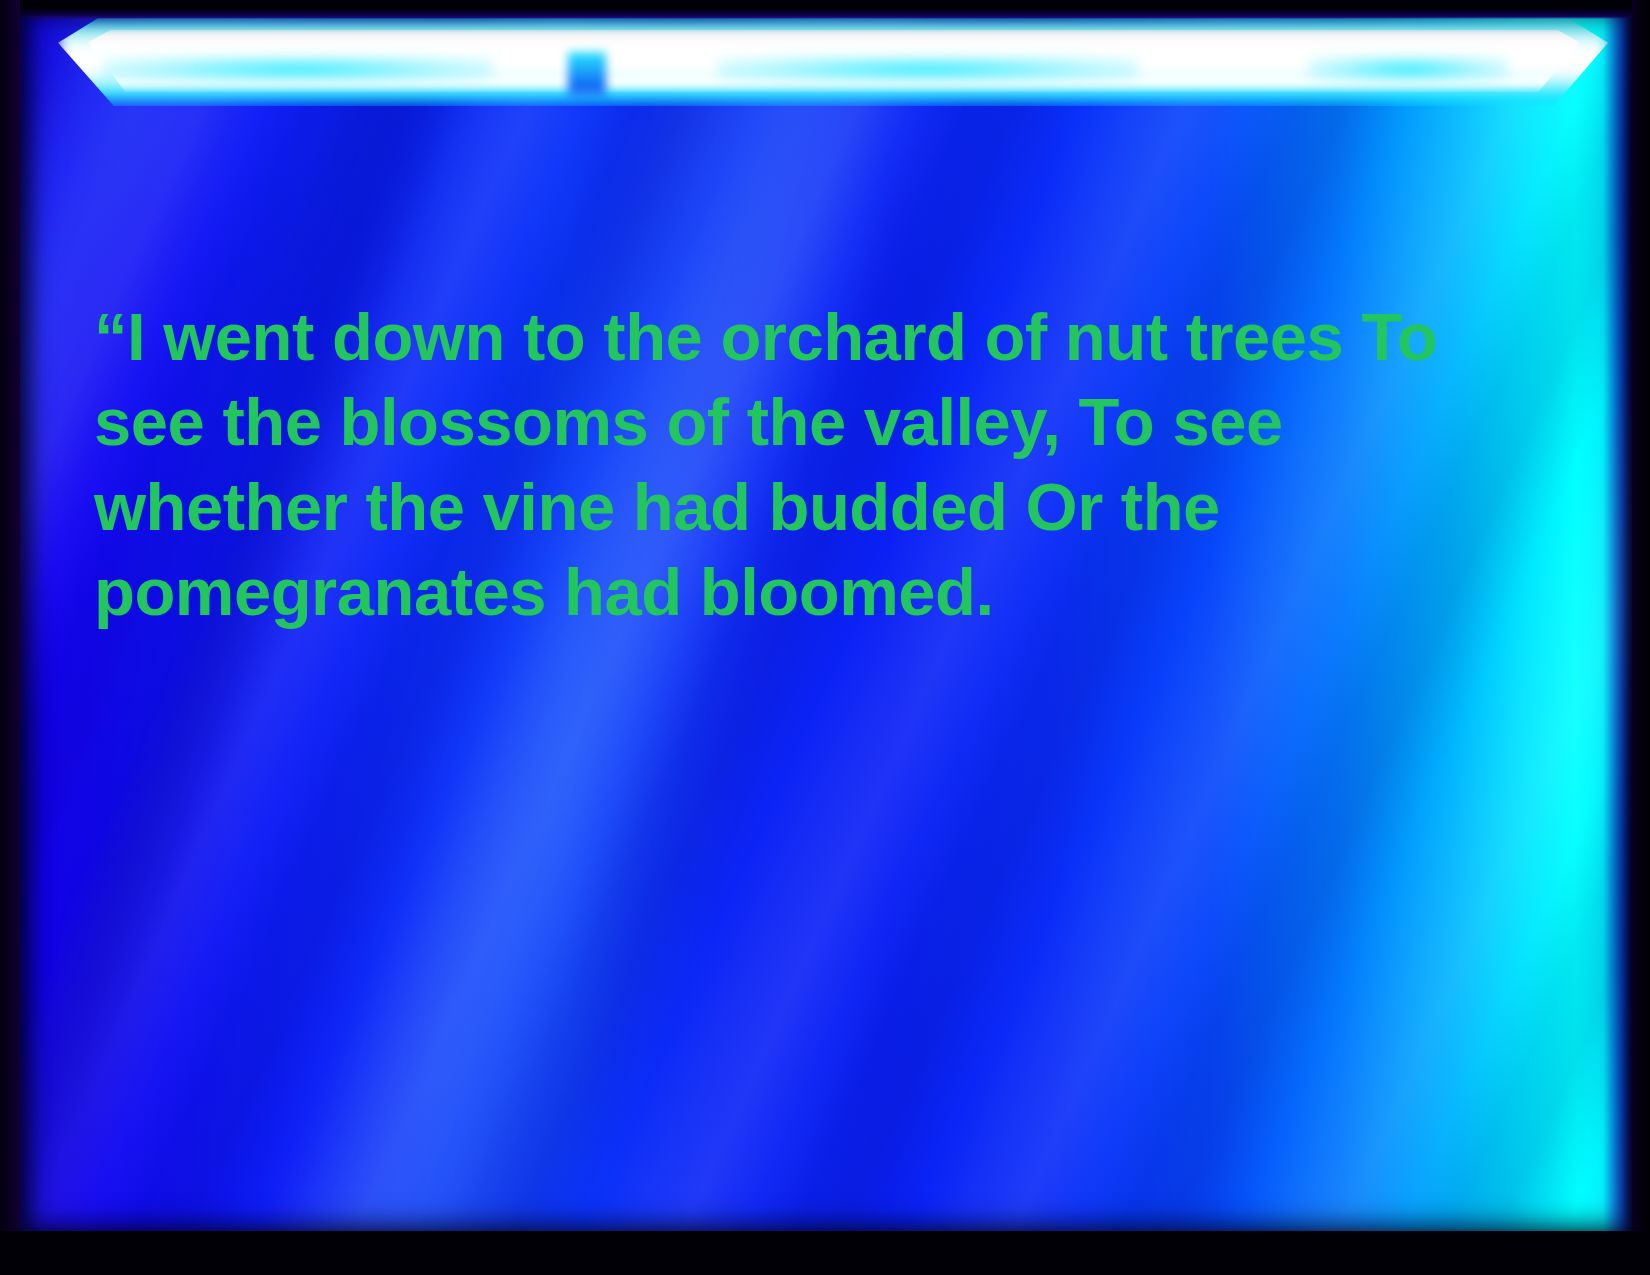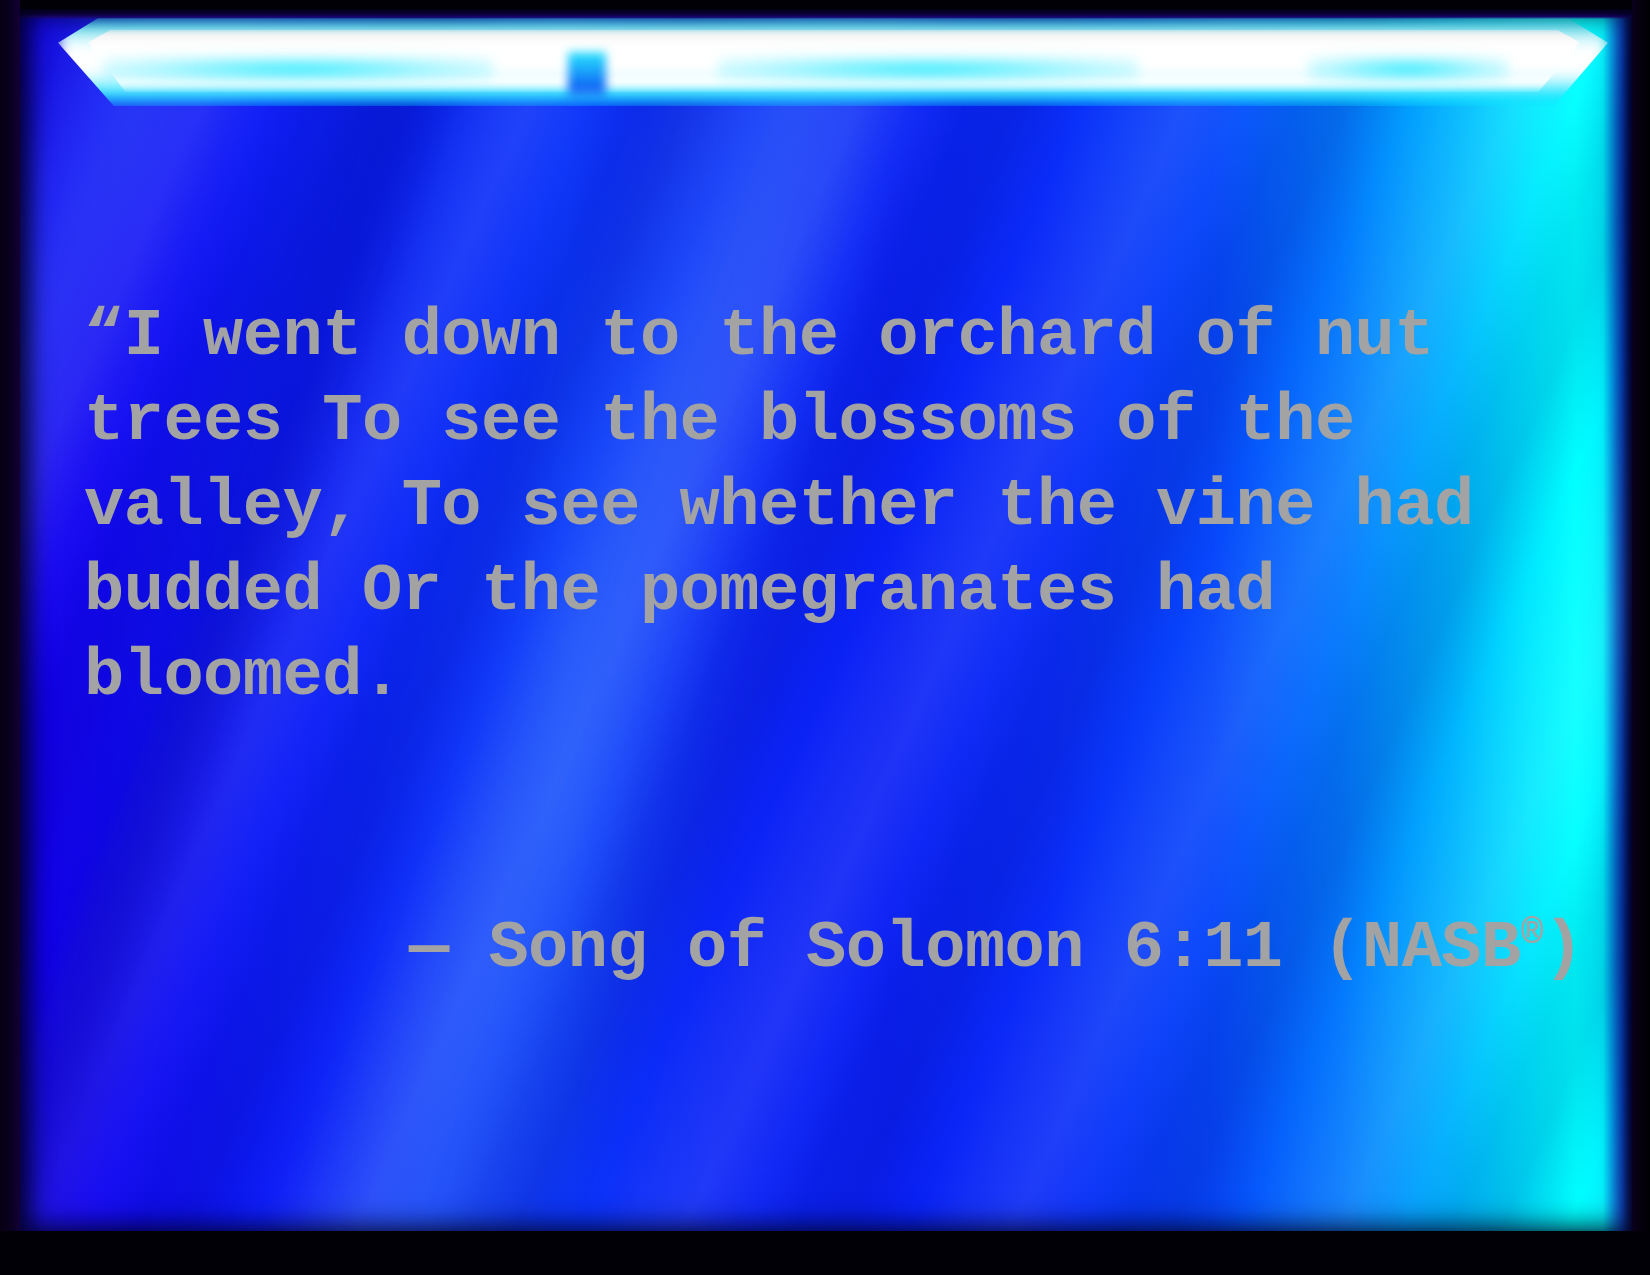--- a/index.html
+++ b/index.html
@@ -180,25 +180,25 @@
   .topbar-darkline {
     position: absolute;
     left: 0; right: 0; top: 0;
     height: 11px;
     background: linear-gradient(180deg, #000008 0%, #14005a 55%, #2a0b9a 80%, rgba(20,0,130,0) 100%);
   }
 
   
   #verse-block {
     position: absolute;
-    left: 66px;
+    left: 76px;
     top: 116px;
     width: 1420px;
-    color: #a3a3a3;
-    font-family: Liberation Mono, monospace;
+    color: #22c55e;
+    font-family: Liberation Sans, sans-serif;
     font-weight: bold;
     font-size: 67px;
     line-height: 85px;
     letter-spacing: -0.5px;
     white-space: pre-wrap;
   }
   #verse-text {
     display: block;
   }
   #verse-attribution {
@@ -267,23 +267,20 @@
       <div class="topbar-white"></div>
       <div class="topbar-blob blob1"></div>
       <div class="topbar-blob blob2"></div>
       <div class="topbar-blob blob3"></div>
       <div class="topbar-notch"></div>
       <div class="topbar-darkline"></div>
     </div>
 
     <div id="verse-block">
       <span id="verse-text">“I went down to the orchard of nut trees To see the blossoms of the valley, To see whether the vine had budded Or the pomegranates had bloomed.</span>
-      <span id="verse-attribution">
-        <span>— Song of Solomon 6:11 (NASB</span><span class="reg-mark">®</span><span>)</span>
-      </span>
     </div>
 
     <div class="vignette"></div>
   </div>
 
   <div class="frame-top"></div>
   <div class="frame-left"></div>
   <div class="frame-right"></div>
   <div class="frame-bottom"></div>
 

